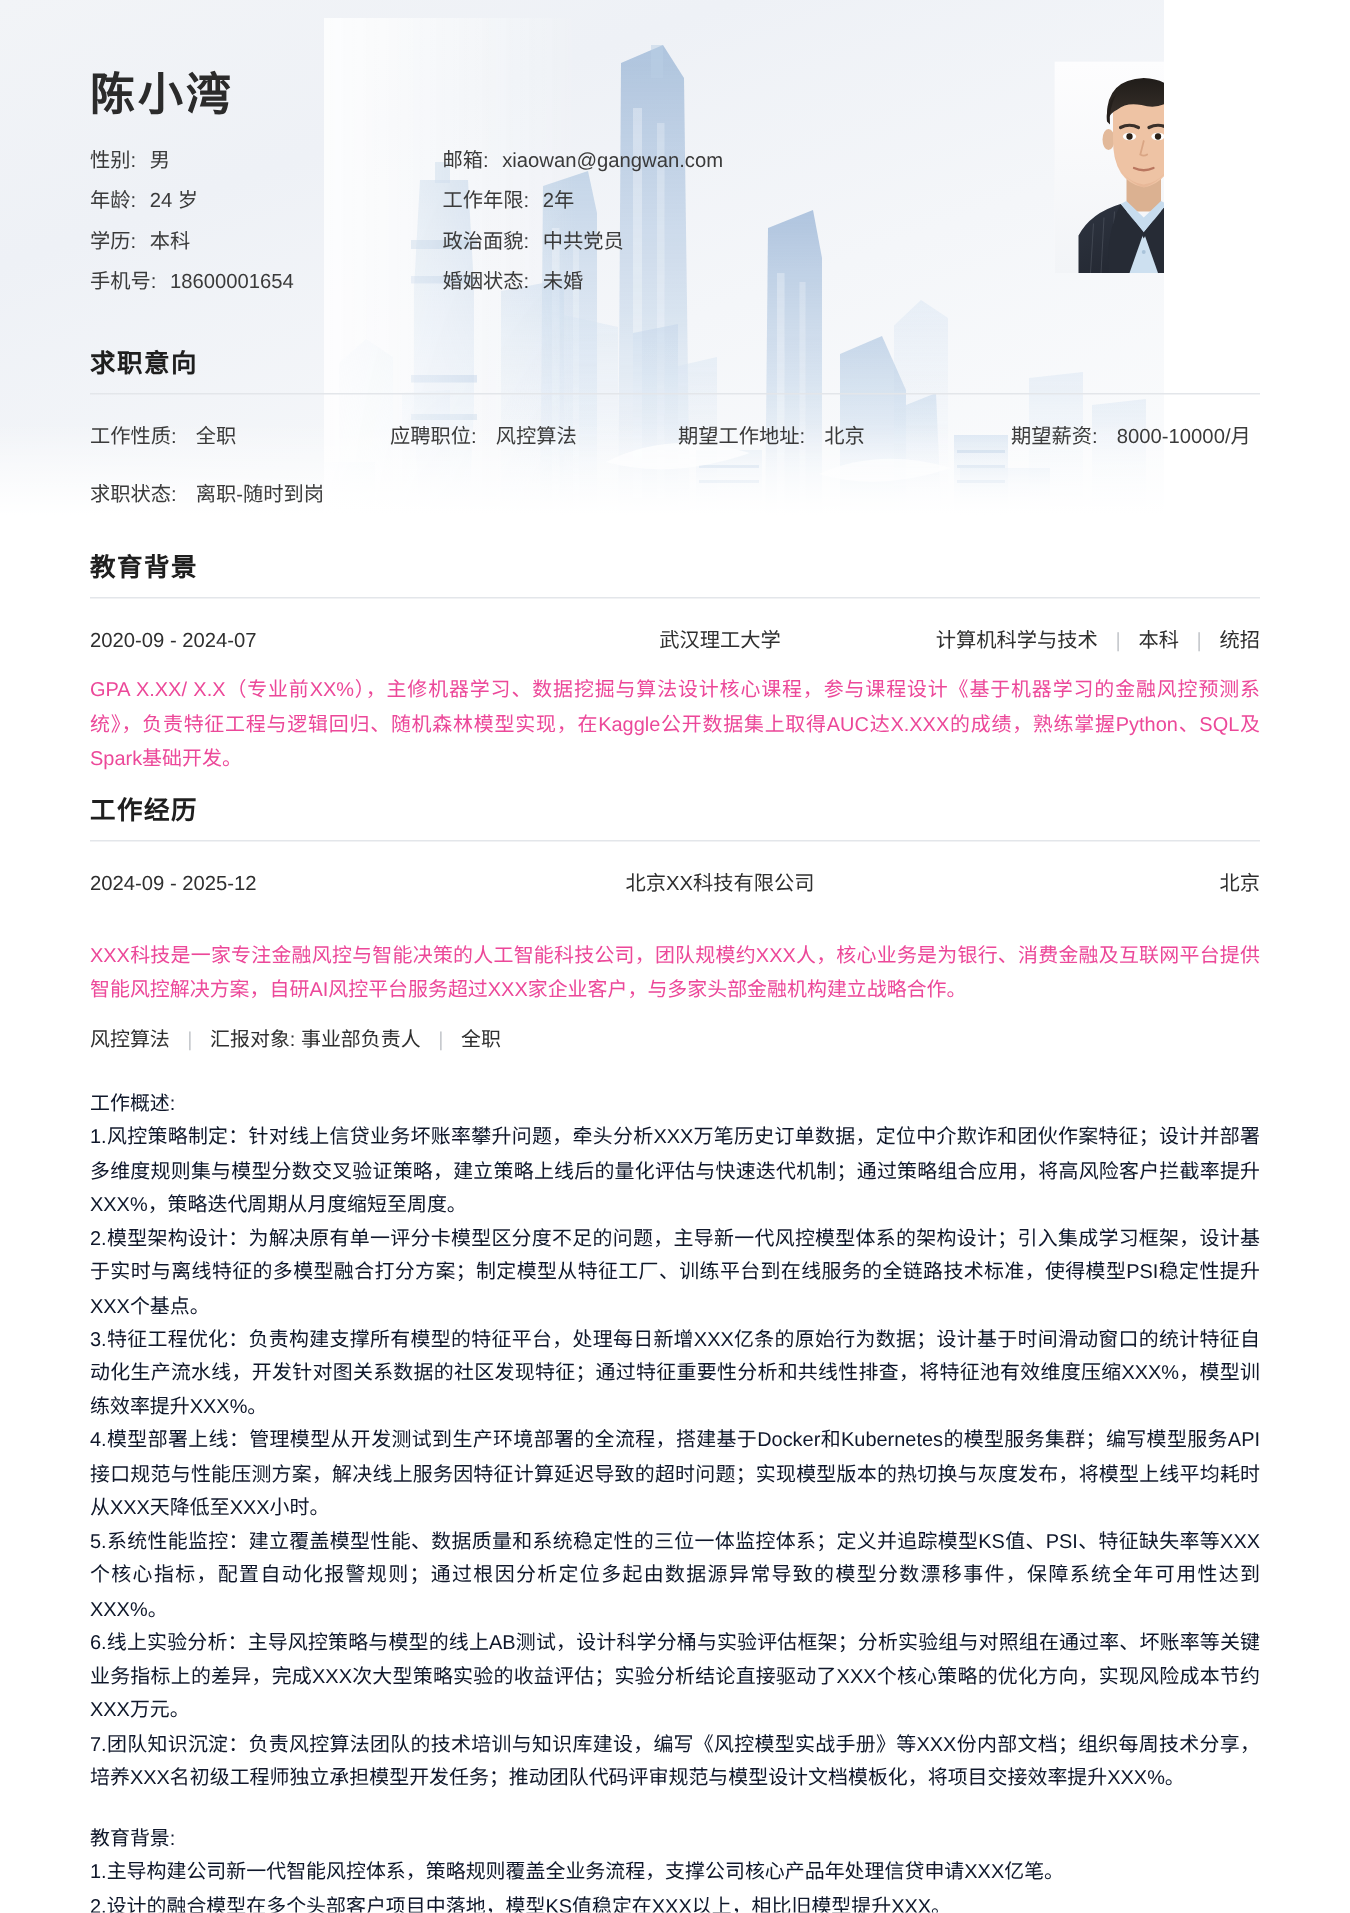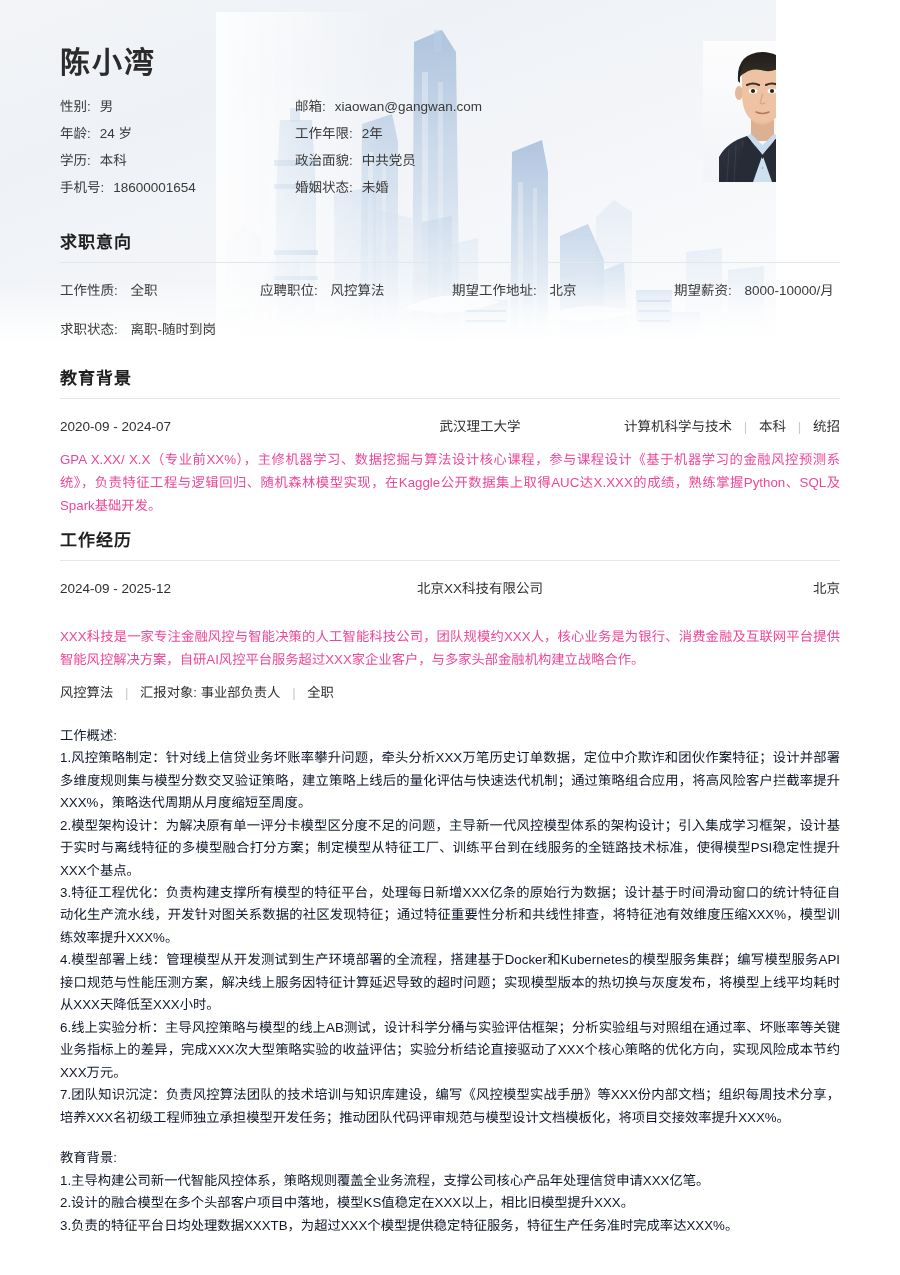--- a/index.html
+++ b/index.html
@@ -412,20 +412,21 @@
     <span>汇报对象: 事业部负责人</span>
     <span class="sep">|</span>
     <span>全职</span>
   </div>
 
   <div class="detail-block">工作概述:</div>
   <div class="detail-block">1.风控策略制定：针对线上信贷业务坏账率攀升问题，牵头分析XXX万笔历史订单数据，定位中介欺诈和团伙作案特征；设计并部署多维度规则集与模型分数交叉验证策略，建立策略上线后的量化评估与快速迭代机制；通过策略组合应用，将高风险客户拦截率提升XXX%，策略迭代周期从月度缩短至周度。</div>
   <div class="detail-block">2.模型架构设计：为解决原有单一评分卡模型区分度不足的问题，主导新一代风控模型体系的架构设计；引入集成学习框架，设计基于实时与离线特征的多模型融合打分方案；制定模型从特征工厂、训练平台到在线服务的全链路技术标准，使得模型PSI稳定性提升XXX个基点。</div>
   <div class="detail-block">3.特征工程优化：负责构建支撑所有模型的特征平台，处理每日新增XXX亿条的原始行为数据；设计基于时间滑动窗口的统计特征自动化生产流水线，开发针对图关系数据的社区发现特征；通过特征重要性分析和共线性排查，将特征池有效维度压缩XXX%，模型训练效率提升XXX%。</div>
   <div class="detail-block">4.模型部署上线：管理模型从开发测试到生产环境部署的全流程，搭建基于Docker和Kubernetes的模型服务集群；编写模型服务API接口规范与性能压测方案，解决线上服务因特征计算延迟导致的超时问题；实现模型版本的热切换与灰度发布，将模型上线平均耗时从XXX天降低至XXX小时。</div>
+  <div class="detail-block">5.系统性能监控：建立覆盖模型性能、数据质量和系统稳定性的三位一体监控体系；定义并追踪模型KS值、PSI、特征缺失率等XXX个核心指标，配置自动化报警规则；通过根因分析定位多起由数据源异常导致的模型分数漂移事件，保障系统全年可用性达到XXX%。</div>
   <div class="detail-block">6.线上实验分析：主导风控策略与模型的线上AB测试，设计科学分桶与实验评估框架；分析实验组与对照组在通过率、坏账率等关键业务指标上的差异，完成XXX次大型策略实验的收益评估；实验分析结论直接驱动了XXX个核心策略的优化方向，实现风险成本节约XXX万元。</div>
   <div class="detail-block">7.团队知识沉淀：负责风控算法团队的技术培训与知识库建设，编写《风控模型实战手册》等XXX份内部文档；组织每周技术分享，培养XXX名初级工程师独立承担模型开发任务；推动团队代码评审规范与模型设计文档模板化，将项目交接效率提升XXX%。</div>
 
   <div class="gap"></div>
 
   <div class="detail-block">教育背景:</div>
   <div class="detail-block">1.主导构建公司新一代智能风控体系，策略规则覆盖全业务流程，支撑公司核心产品年处理信贷申请XXX亿笔。</div>
   <div class="detail-block">2.设计的融合模型在多个头部客户项目中落地，模型KS值稳定在XXX以上，相比旧模型提升XXX。</div>
   <div class="detail-block">3.负责的特征平台日均处理数据XXXTB，为超过XXX个模型提供稳定特征服务，特征生产任务准时完成率达XXX%。</div>
 

